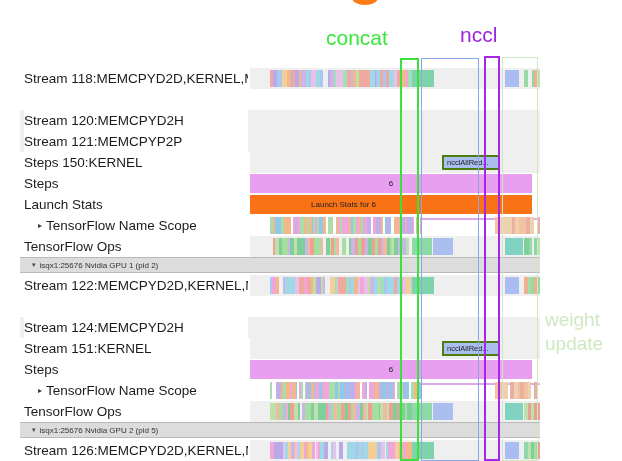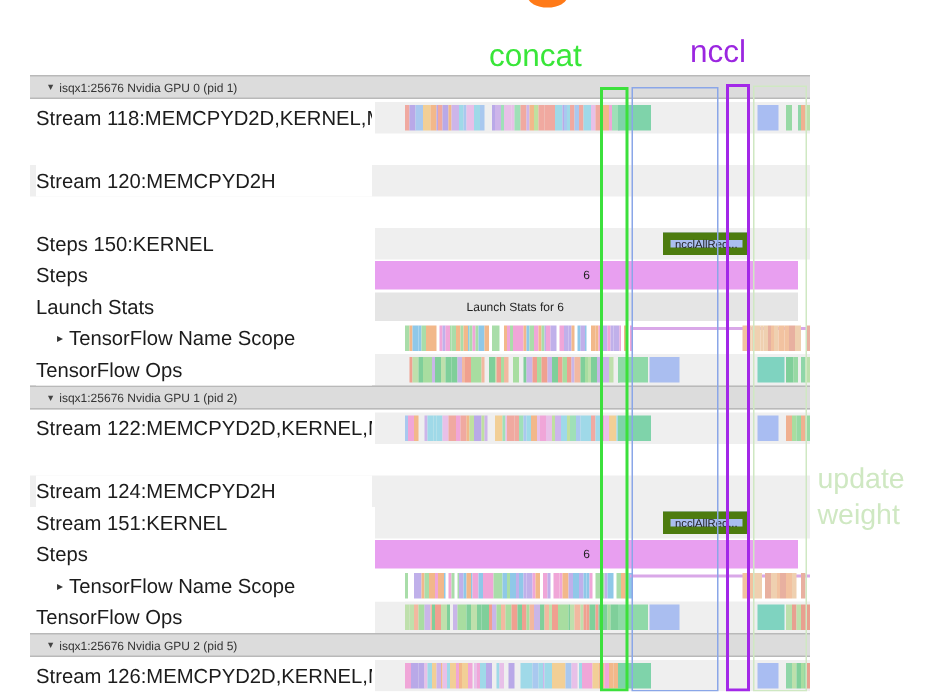--- a/index.html
+++ b/index.html
@@ -35,52 +35,48 @@
   .row .track{position:absolute;left:230px;top:0;height:21px;width:290px;}
   .row.shade .track{background:#efefef;}
   .row.shade2{background:#efefef;}
 
   .seg{position:absolute;top:2px;height:17px;}
 
   
   .bar-steps{position:absolute;left:0;top:1px;height:19px;background:#e89ff0;
              font-size:8px;color:#222;display:flex;align-items:center;
              justify-content:center;}
-  .bar-launch{position:absolute;left:0;top:1px;height:19px;background:#e5e5e5;
+  .bar-launch{position:absolute;left:0;top:1px;height:19px;background:#f97316;
               font-size:8px;color:#222;display:flex;align-items:center;
               justify-content:center;}
   .bar-nccl{position:absolute;top:3px;height:15px;background:#aabef0;
-            border:5px solid #4d7c0f;box-sizing:border-box;font-size:7.5px;
+            border:2px solid #4d7c0f;box-sizing:border-box;font-size:7.5px;
             color:#222;display:flex;align-items:center;padding-left:3px;}
 
   
   .vrect{position:absolute;box-sizing:border-box;pointer-events:none;}
   #rect-concat{left:400px;top:58px;width:19px;height:403px;border:2px solid #3ce03c;}
   #rect-split{left:484px;top:56px;width:16px;height:405px;border:2px solid #a328e8;}
   #rect-nccl{left:421px;top:58px;width:58px;height:403px;border:1px solid #8aa6e8;}
   #rect-weight{left:502px;top:57px;width:36px;height:404px;border:1.5px solid #cfe8c2;}
 </style>
 </head>
 <body>
 
 <div id="orange-blob"></div>
 
 <div class="annot" id="annot-concat">concat</div>
 <div class="annot" id="annot-split">nccl</div>
 <div class="annot" id="annot-nccl">nccl</div>
 <div class="annot" id="annot-weight">
+  <span>weight</span>
   <span>update</span>
-  <span>weight</span>
 </div>
 
 <div id="viewer">
-    <div class="grp-hdr" style="top: 0px;">
-      <span class="caret">▾</span>
-      <span>isqx1:25676 Nvidia GPU 0 (pid 1)</span>
-    </div>
     <div class="row shade" style="top: 18px;">
       <div class="lbl">
         <span>Stream 118:MEMCPYD2D,KERNEL,ME</span>
       </div>
       <div class="track">
         <div class="seg" style="left: 20px; width: 3.26002px; background: rgb(240, 169, 160);"></div>
         <div class="seg" style="left: 23.26px; width: 4.2134px; background: rgb(185, 169, 232);"></div>
         <div class="seg" style="left: 27.4734px; width: 4.32537px; background: rgb(169, 200, 239);"></div>
         <div class="seg" style="left: 31.7988px; width: 4.92236px; background: rgb(242, 207, 150);"></div>
         <div class="seg" style="left: 36.7212px; width: 3.79326px; background: rgb(242, 184, 138);"></div>
@@ -126,20 +122,26 @@
         <div class="seg" style="left: 255px; width: 14px; background: rgb(169, 189, 242);"></div>
         <div class="seg" style="left: 274px; width: 3.99399px; background: rgb(151, 217, 164);"></div>
         <div class="seg" style="left: 281.702px; width: 2.23414px; background: rgb(143, 214, 168);"></div>
         <div class="seg" style="left: 283.936px; width: 2.84669px; background: rgb(240, 176, 144);"></div>
         <div class="seg" style="left: 286.783px; width: 4.19564px; background: rgb(189, 224, 172);"></div>
       </div>
     </div>
     <div class="row shade2" style="top: 60px;">
       <div class="lbl">
         <span>Stream 120:MEMCPYD2H</span>
+      </div>
+      <div class="track"></div>
+    </div>
+    <div class="row shade2" style="top: 81px;">
+      <div class="lbl">
+        <span>Stream 121:MEMCPYP2P</span>
       </div>
       <div class="track"></div>
     </div>
     <div class="row shade" style="top: 102px;">
       <div class="lbl">
         <span>Steps 150:KERNEL</span>
       </div>
       <div class="track">
         <div class="bar-nccl" style="left: 192px; width: 58px;">
           <span>ncclAllRed...</span>

